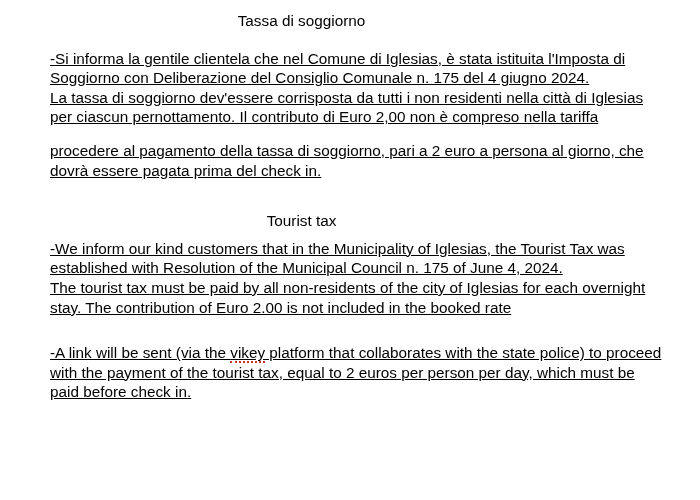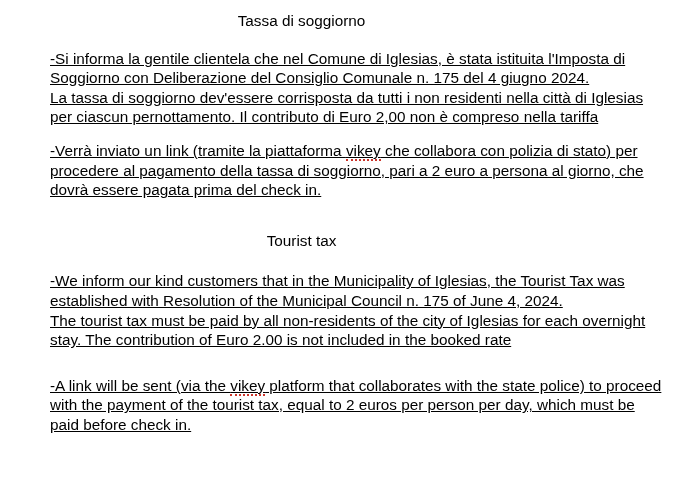--- a/index.html
+++ b/index.html
@@ -22,21 +22,21 @@
     font-weight: 400;
   }
   .title {
     text-align: center;
     white-space: nowrap;
   }
   .title-en { margin-top: 31px; }
   .para { margin: 0; }
   .para-it-1 { margin-top: 18px; }
   .para-it-2 { margin-top: 14px; }
-  .para-en-1 { margin-top: 21px; }
+  .para-en-1 { margin-top: 8px; }
   .para-en-2 { margin-top: 26px; }
   .line {
     white-space: nowrap;
     text-decoration: underline;
   }
   .misspelled {
     border-bottom: 2px dotted #cc352b;
     padding-bottom: 0px;
   }
 </style>
@@ -48,21 +48,20 @@
   <div class="title">Tassa di soggiorno</div>
 
   <div class="para para-it-1">
     <div class="line">-Si informa la gentile clientela che nel Comune di Iglesias, è stata istituita l'Imposta di</div>
     <div class="line">Soggiorno con Deliberazione del Consiglio Comunale n. 175 del 4 giugno 2024.</div>
     <div class="line">La tassa di soggiorno dev'essere corrisposta da tutti i non residenti nella città di Iglesias</div>
     <div class="line">per ciascun pernottamento. Il contributo di Euro 2,00 non è compreso nella tariffa</div>
   </div>
 
   <div class="para para-it-2">
-    <div class="line"><span>-Verrà inviato un link (tramite la piattaforma </span><span class="misspelled">vikey</span><span> che collabora con polizia di stato) per</span></div>
     <div class="line">procedere al pagamento della tassa di soggiorno, pari a 2 euro a persona al giorno, che</div>
     <div class="line">dovrà essere pagata prima del check in.</div>
   </div>
 
   <div class="title title-en">Tourist tax</div>
 
   <div class="para para-en-1">
     <div class="line">-We inform our kind customers that in the Municipality of Iglesias, the Tourist Tax was</div>
     <div class="line">established with Resolution of the Municipal Council n. 175 of June 4, 2024.</div>
     <div class="line">The tourist tax must be paid by all non-residents of the city of Iglesias for each overnight</div>

